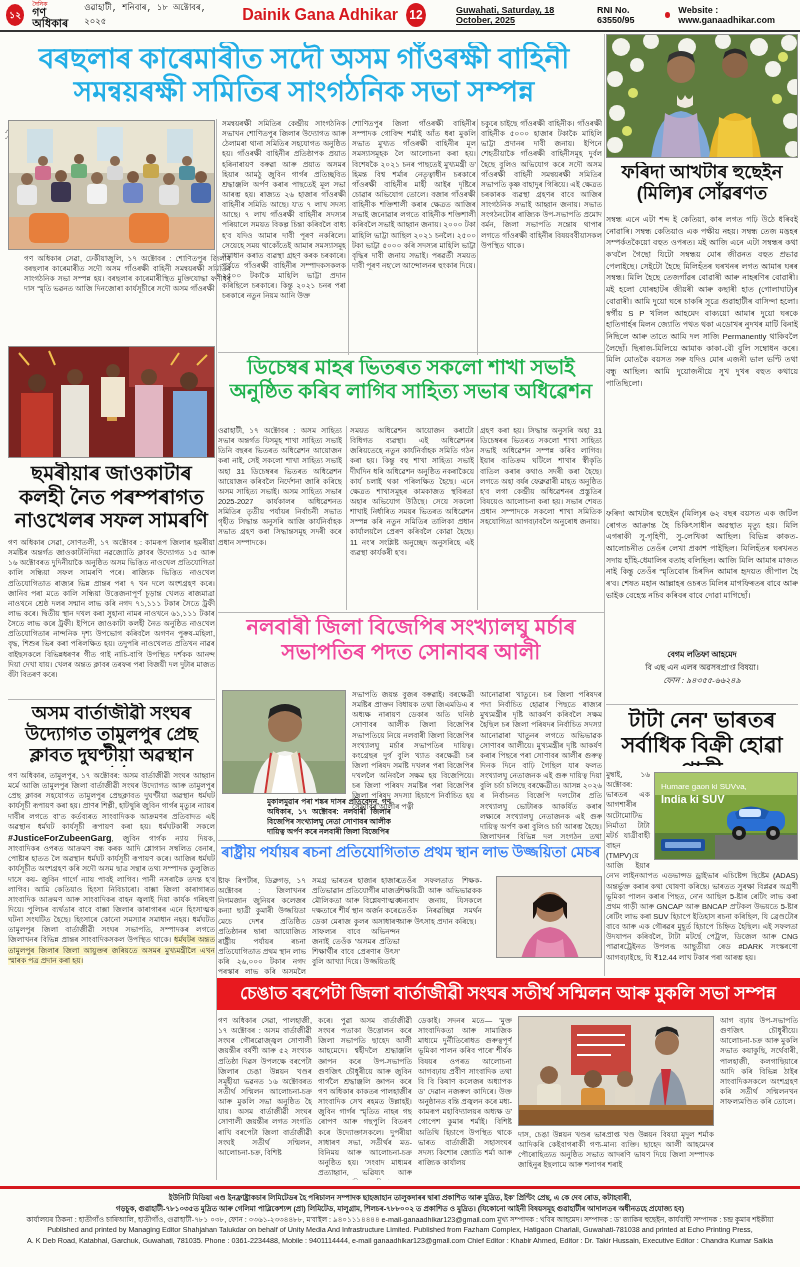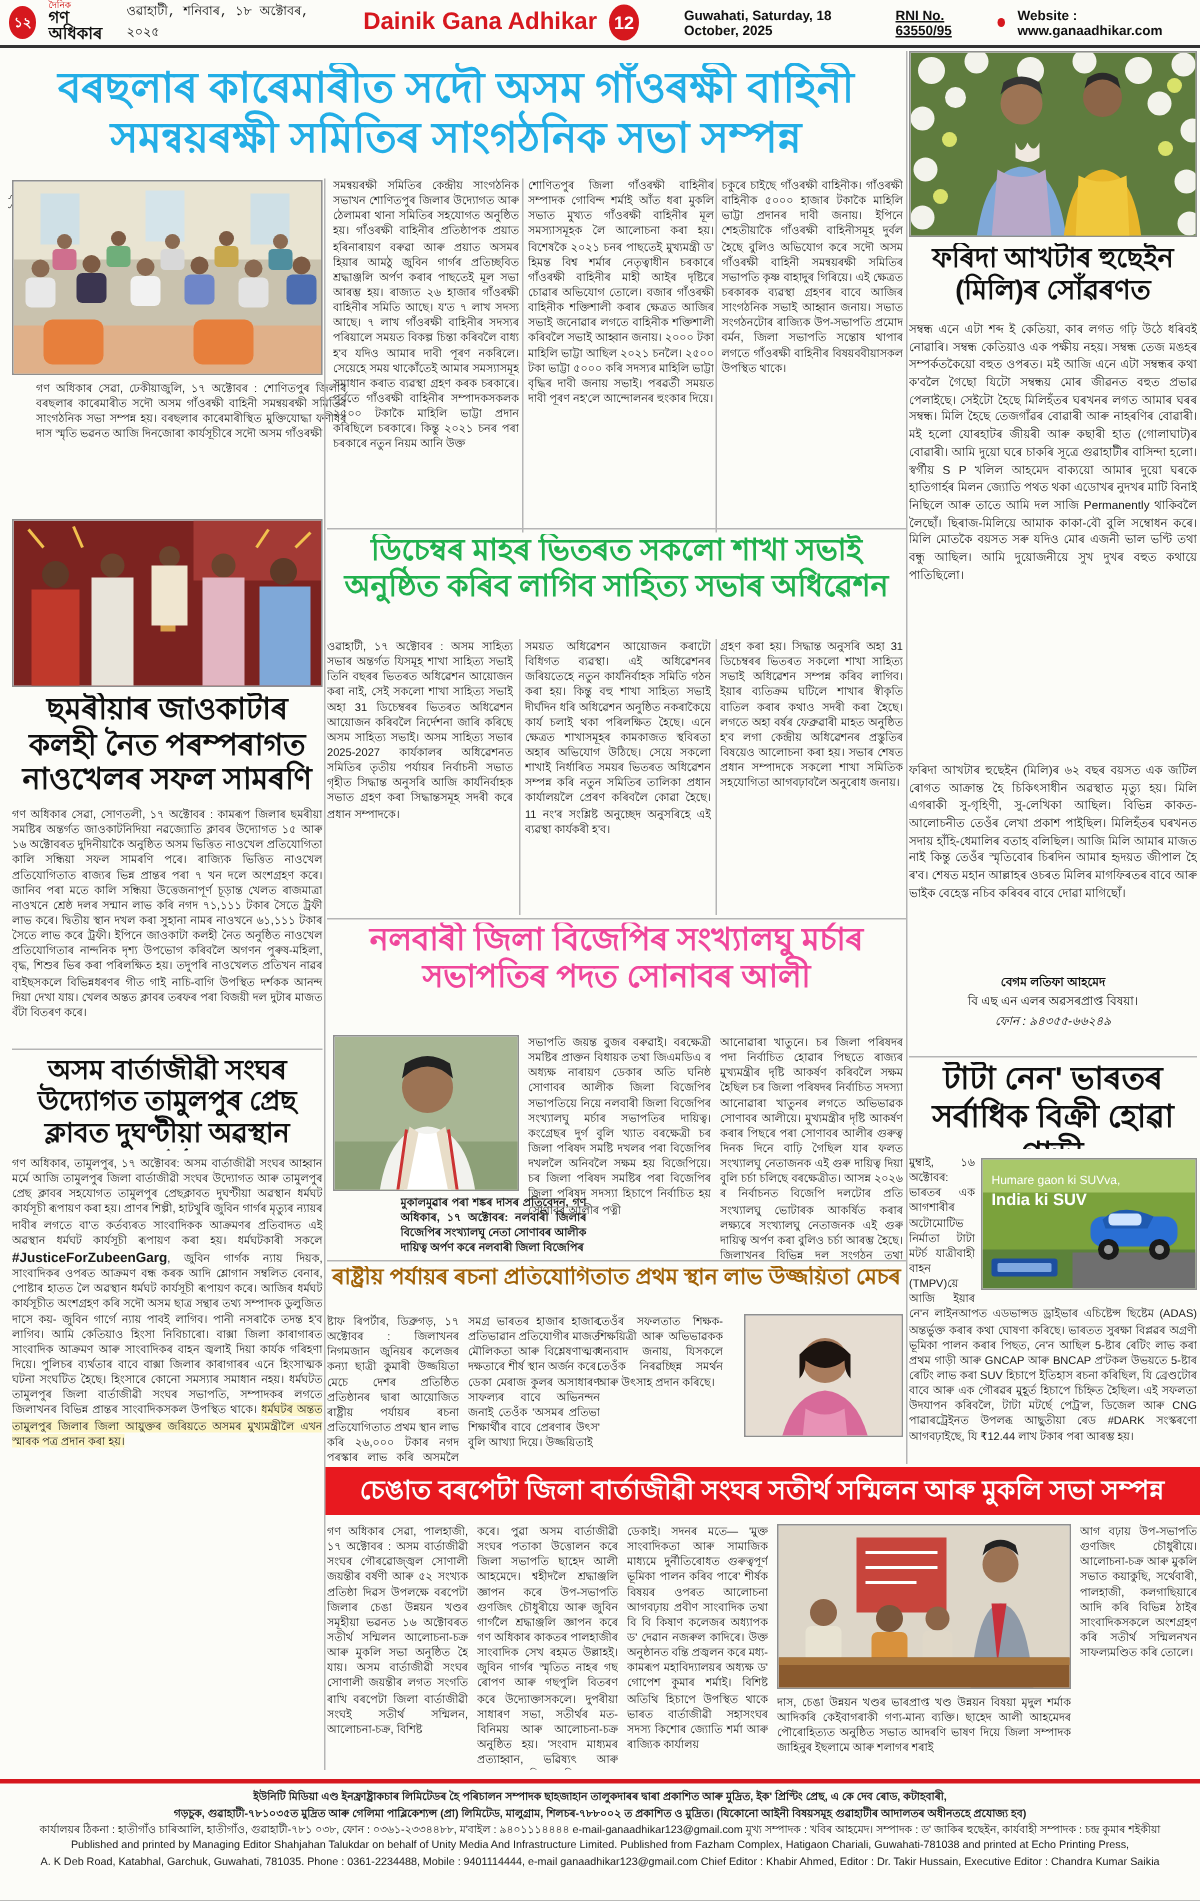--- a/index.html
+++ b/index.html
@@ -7,21 +7,21 @@
         font-family:"Liberation Sans","DejaVu Sans",sans-serif;overflow:hidden;}
   .abs{position:absolute;box-sizing:border-box;}
   .bt{font-size:7.4px;line-height:1.37;text-align:justify;color:#1b1b1b;overflow:hidden;}
   .hl{font-weight:bold;text-align:center;overflow:hidden;line-height:1.18;}
   .photo{border:1px solid #8f8f8f;background:#ddd;overflow:hidden;}
   .vline{width:1px;background:#b5b5b5;}
   .hline{height:1px;background:#b5b5b5;}
   .cyan{color:#23aee6;}
   .green{color:#21b14e;}
   .pink{color:#f0479c;}
-  .blue{color:#a16207;}
+  .blue{color:#3b82f6;}
   .sig{font-size:8px;text-align:right;color:#111;}
   .sig .nm{font-weight:bold;}
   .sig .ph{font-style:italic;}
   .banner{background:#e8191f;color:#fff;display:flex;align-items:center;justify-content:center;
           font-weight:bold;font-size:17.5px;white-space:nowrap;}
   .hdr{display:flex;align-items:center;height:30px;padding:0 6px;gap:8px;font-size:9.5px;color:#111;}
   .circle{background:#d6181e;color:#fff;border-radius:50%;display:flex;align-items:center;
           justify-content:center;font-weight:bold;}
   .mast{color:#d6181e;font-weight:bold;font-size:16px;white-space:nowrap;}
   .mem{font-size:7.8px;line-height:1.5;}
@@ -36,22 +36,22 @@
 
   <div class="abs hdr" style="left:0;top:0;width:800px;">
     <div class="circle" style="width:22px;height:22px;font-size:9px;">১২</div>
     <div style="line-height:1;">
       <div style="font-size:6px;color:#c00;">দৈনিক</div>
       <div style="font-weight:bold;font-size:11px;">গণ অধিকাৰ</div>
     </div>
     <div style="font-size:8.5px;font-family:Liberation Mono, monospace;">ওৱাহাটী, শনিবাৰ, ১৮ অক্টোবৰ, ২০২৫</div>
     <div class="mast" style="margin-left:26px;">Dainik Gana Adhikar</div>
     <div class="circle" style="width:24px;height:24px;font-size:12px;text-align:right;">12</div>
-    <div style="font-size:9px;font-weight:bold;margin-left:22px;">Guwahati, Saturday, 18 October, 2025</div>
-    <div style="font-size:9px;font-weight:bold;text-decoration:underline;">RNI No. 63550/95</div>
+    <div style="font-size:9px;font-weight:bold;margin-left:22px;text-decoration:underline;">Guwahati, Saturday, 18 October, 2025</div>
+    <div style="font-size:9px;font-weight:bold;">RNI No. 63550/95</div>
     <div style="width:6px;height:6px;border-radius:50%;background:#d6181e;"></div>
     <div style="font-size:9px;font-weight:bold;">Website : www.ganaadhikar.com</div>
   </div>
   <div class="abs" style="left:0;top:30px;width:800px;height:2px;background:#333;"></div>
 
   <div class="abs vertmark" style="left:0px;top:100px;height:40px;">১২</div>
 
   <div class="abs hl cyan" style="left:8px;top:42px;width:592px;height:76px;font-size:28px;">বৰছলাৰ কাৰেমাৰীত সদৌ অসম গাঁওৰক্ষী বাহিনী সমন্বয়ৰক্ষী সমিতিৰ সাংগঠনিক সভা সম্পন্ন</div>
 
   <div class="abs photo" style="left:8px;top:120px;width:207px;height:130px;">

